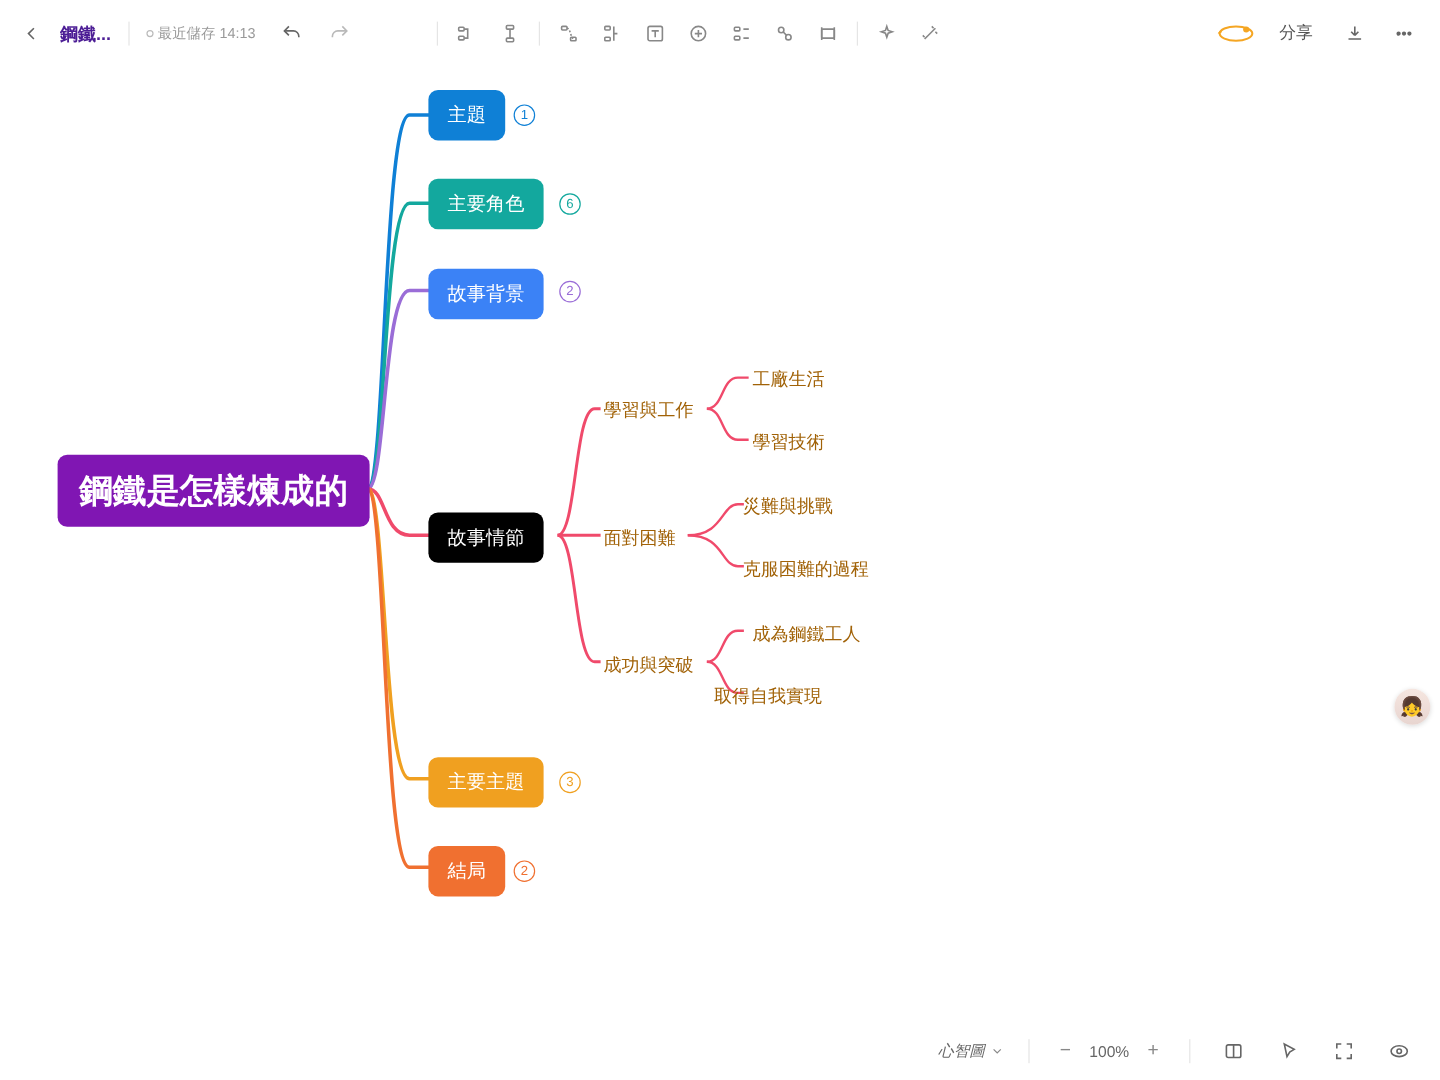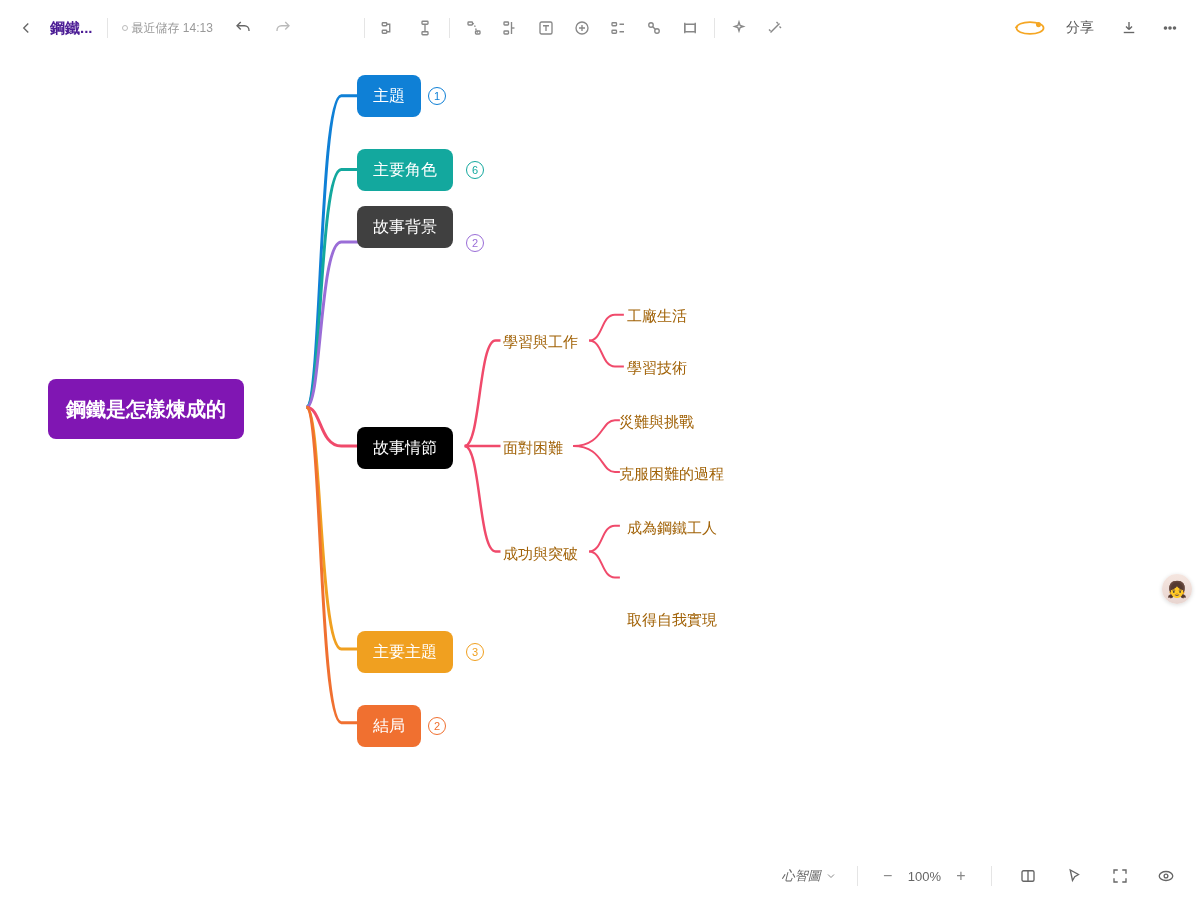--- a/index.html
+++ b/index.html
@@ -13,21 +13,21 @@
   .save-time { font-size:12px; color:#999; display:flex; align-items:center; gap:4px; }
   .save-dot { width:6px; height:6px; border:1.5px solid #bbb; border-radius:50%; }
   .toolbar { position:absolute; left:360px; top:12px; display:flex; align-items:center; gap:4px; }
   .toolbar .icon-btn svg { stroke:#888; }
   .toolbar .vline { margin:0 4px; }
   .topright { position:absolute; right:14px; top:12px; display:flex; align-items:center; gap:9px; }
   .logo { width:34px; height:24px; }
   .share-btn { font-size:14px; color:#555; padding:4px 10px; cursor:pointer; }
   .canvas { position:absolute; top:56px; left:0; right:0; bottom:48px; }
   .node { position:absolute; border-radius:8px; color:#fff; font-size:16px; font-weight:500; display:flex; align-items:center; justify-content:center; padding:0 16px; white-space:nowrap; }
-  .root { font-size:20px; font-weight:600; padding:0 18px; }
+  .root { font-size:28px; font-weight:600; padding:0 18px; }
   .plain { position:absolute; font-size:15px; color:#a16207; white-space:nowrap; }
   .count-badge { position:absolute; width:18px; height:18px; border-radius:50%; background:#fff; display:flex; align-items:center; justify-content:center; font-size:11px; }
   svg.connectors { position:absolute; top:0; left:0; width:100%; height:100%; pointer-events:none; }
   .bottombar { position:absolute; bottom:0; left:0; right:0; height:48px; display:flex; align-items:center; justify-content:flex-end; gap:14px; padding:0 18px; font-size:13px; color:#666; }
   .zoom { display:flex; align-items:center; gap:10px; }
   .zoom-btn { width:20px; height:20px; display:flex; align-items:center; justify-content:center; color:#888; cursor:pointer; font-size:16px; }
   .view-select { display:flex; align-items:center; gap:4px; cursor:pointer;font-style:italic; }
   .avatar { position:absolute; right:8px; top:574px; width:30px; height:30px; border-radius:50%; background:linear-gradient(#f5e6e0,#e8d5d0); box-shadow:0 1px 4px rgba(0,0,0,.15); display:flex; align-items:center; justify-content:center; font-size:16px; }
 </style>
 </head>
@@ -196,21 +196,21 @@
       <span>1</span>
     </div>
 
   <div class="node" style="left:357px; top:93px; height:42px; background:#13a89e;">
     <span>主要角色</span>
   </div>
   <div class="count-badge" style="left:466px; top:105px; border:1.5px solid #13a89e; color:#13a89e;">
       <span>6</span>
     </div>
 
-  <div class="node" style="left:357px; top:150px; height:42px; background:#404040;">
+  <div class="node" style="left:357px; top:168px; height:42px; background:#3b82f6;">
     <span>故事背景</span>
   </div>
   <div class="count-badge" style="left:466px; top:178px; border:1.5px solid #9a6dd7; color:#9a6dd7;">
       <span>2</span>
     </div>
 
   <div class="node" style="left:357px; top:371px; height:42px; background:#000000;">
     <span>故事情節</span>
   </div>
 
@@ -230,21 +230,21 @@
 
   <div class="plain" style="left:503px; top:277px;"><span>學習與工作</span></div>
   <div class="plain" style="left:503px; top:383px;"><span>面對困難</span></div>
   <div class="plain" style="left:503px; top:489px;"><span>成功與突破</span></div>
 
   <div class="plain" style="left:627px; top:251px;"><span>工廠生活</span></div>
   <div class="plain" style="left:627px; top:303px;"><span>學習技術</span></div>
   <div class="plain" style="left:619px; top:357px;"><span>災難與挑戰</span></div>
   <div class="plain" style="left:619px; top:409px;"><span>克服困難的過程</span></div>
   <div class="plain" style="left:627px; top:463px;"><span>成為鋼鐵工人</span></div>
-  <div class="plain" style="left:627px; top:515px;margin-top:40px;"><span>取得自我實現</span></div>
+  <div class="plain" style="left:595px; top:515px;"><span>取得自我實現</span></div>
 </div>
 
 <div class="avatar">👧</div>
 
 <div class="bottombar">
   <div class="view-select">
     <span>心智圖</span>
     <svg width="12" height="12" viewBox="0 0 24 24">
         <polyline points="6 9 12 15 18 9" fill="none" stroke="#888" stroke-width="2"></polyline>
       </svg>

